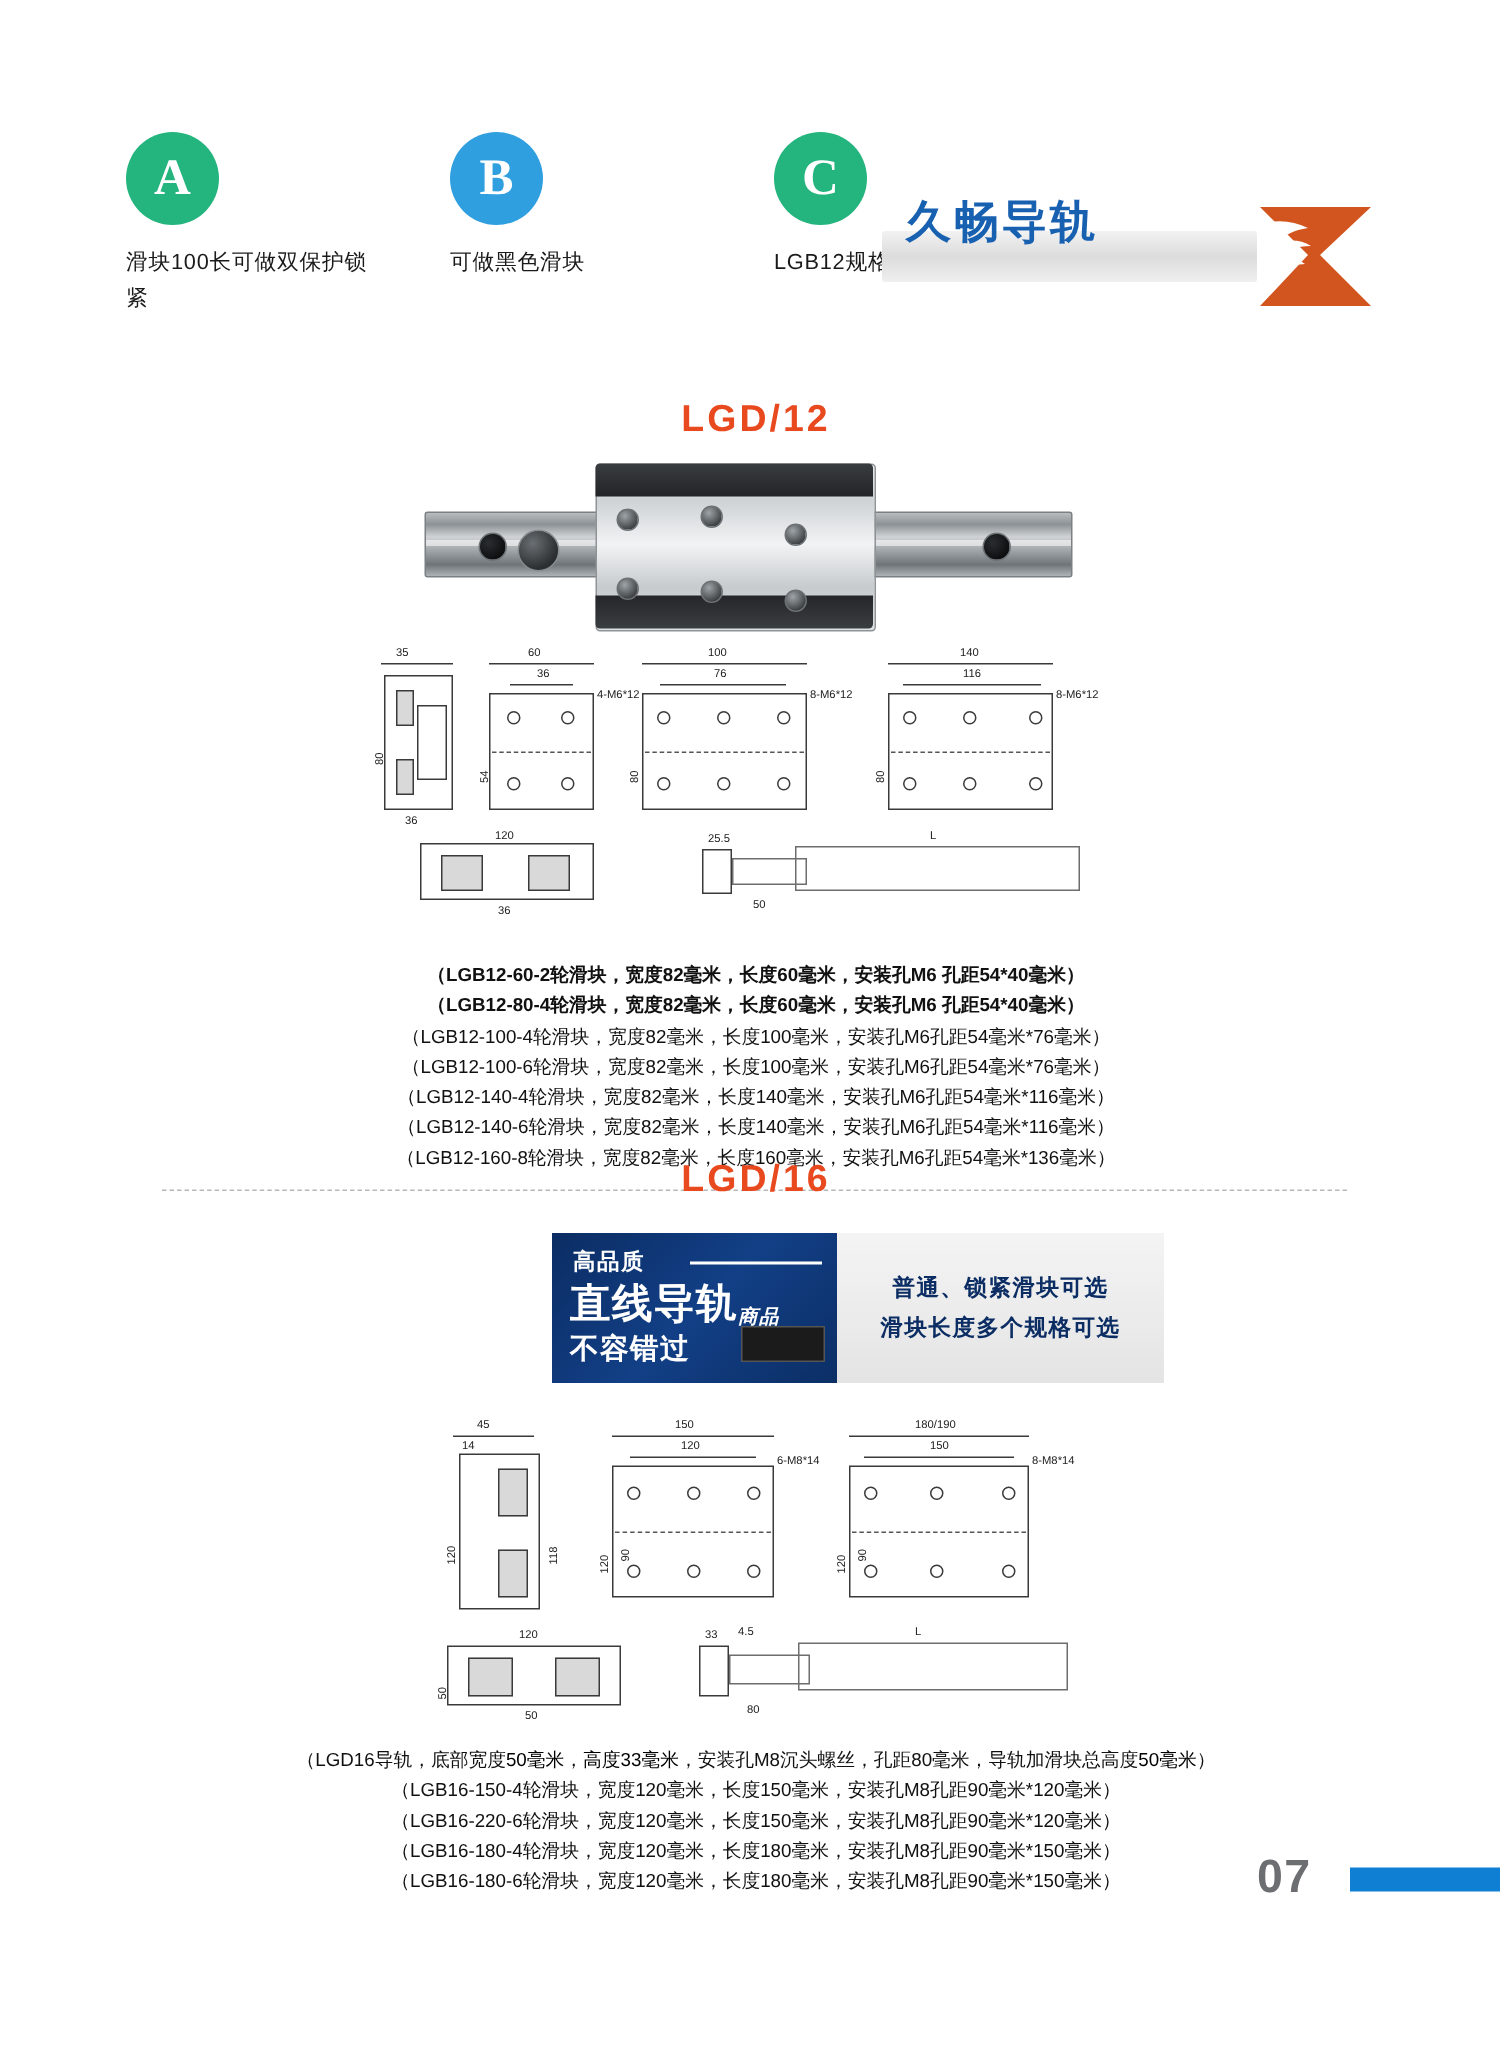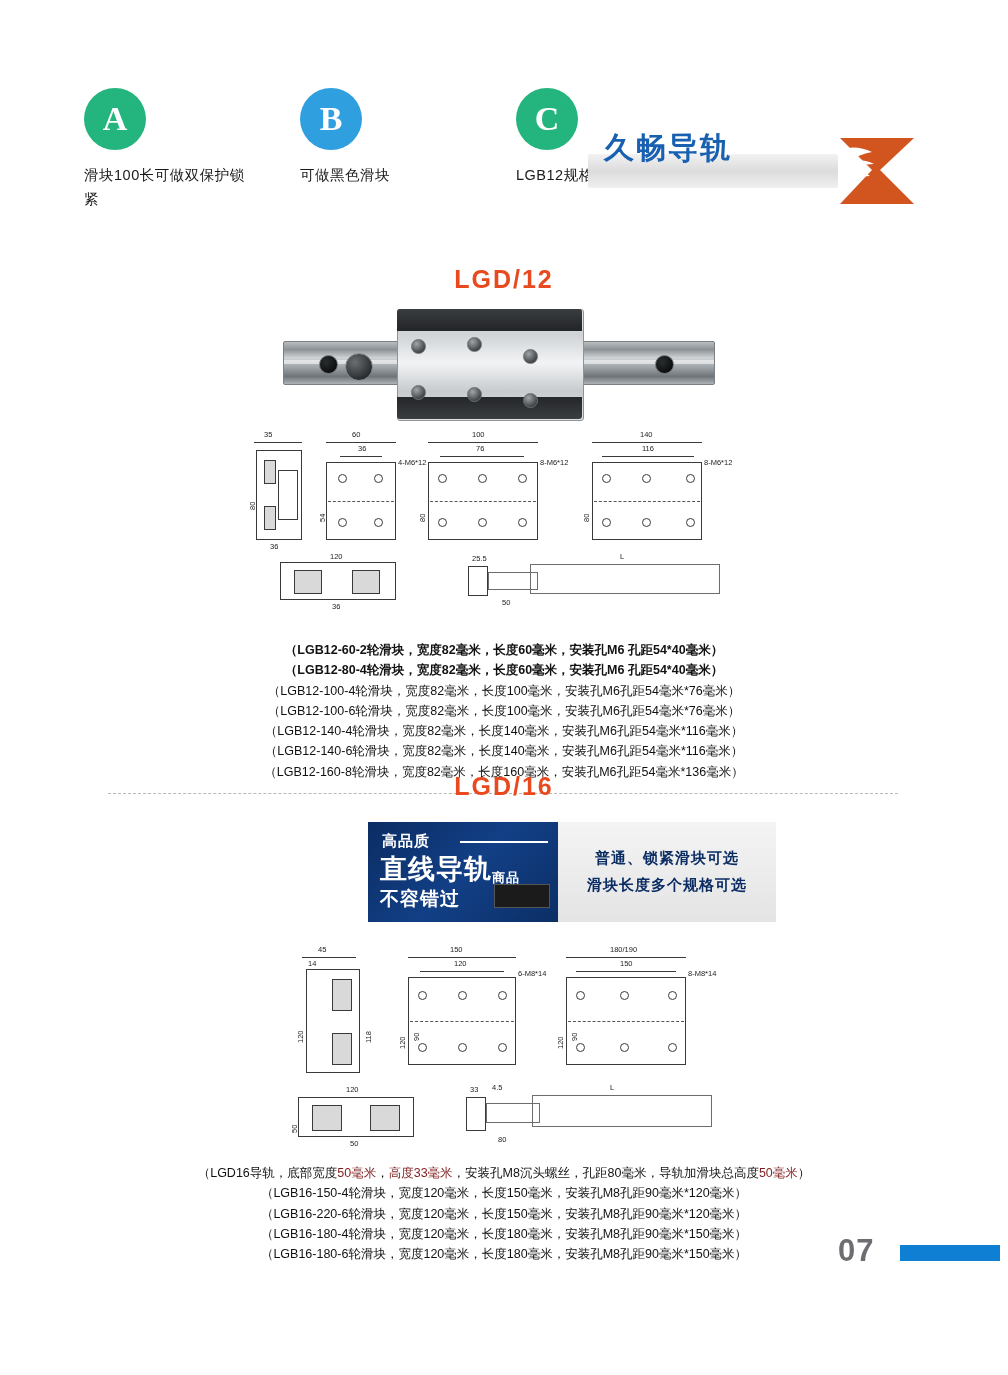--- a/index.html
+++ b/index.html
@@ -101,21 +101,21 @@
   .circ{position:absolute;border:1px solid #3a3a3a;border-radius:50%;box-sizing:border-box;}
   .fillgray{background:#d9d9d9;}
   .arrowline{position:absolute;height:1px;background:#3a3a3a;}
 
   
   .spec{
     position:absolute;width:100%;text-align:center;
     font-size:12.5px;line-height:1.62;color:#111;
     font-family:"Liberation Sans", sans-serif;
   }
-  .spec .hl{color:#7f1d1d;}
+  .spec .hl{color:#000000;}
   .spec .b{font-weight:bold;}
 
   
   .divider{
     position:absolute;left:108px;top:793px;width:790px;height:0;
     border-top:1px dashed #b8b8b8;
   }
 
   
   .banner{position:absolute;left:196px;top:822px;width:580px;height:100px;overflow:hidden;}
@@ -129,21 +129,21 @@
     font-family:"DejaVu Sans", sans-serif;
   }
   .bn-mid{
     position:absolute;left:172px;top:0;width:229px;height:100px;
     background:linear-gradient(135deg,#0b2d63 0%,#123f86 45%,#0a2a5c 100%);
     color:#fff;
   }
   .bn-mid .t1{position:absolute;left:14px;top:10px;font-size:15px;font-weight:bold;letter-spacing:1px;font-family:"DejaVu Sans",sans-serif;}
   .bn-mid .t1:after{content:"";position:absolute;left:78px;top:9px;width:88px;height:2px;background:#fff;}
   .bn-mid .t2{position:absolute;left:12px;top:29px;font-size:27px;font-weight:bold;letter-spacing:1px;font-family:"DejaVu Sans",sans-serif;}
-  .bn-mid .t2 small{font-size:13px;vertical-align:bottom;}
+  .bn-mid .t2 small{font-size:13px;vertical-align:bottom;font-style:italic;}
   .bn-mid .t3{position:absolute;left:12px;top:64px;font-size:19px;font-weight:bold;letter-spacing:1px;font-family:"DejaVu Sans",sans-serif;}
   .bn-mid .chip{position:absolute;left:126px;top:62px;width:54px;height:22px;background:#1b1b1b;border:1px solid #555;}
   .bn-right{
     position:absolute;left:362px;top:0;width:218px;height:100px;
     background:linear-gradient(180deg,#f4f4f4 0%,#e4e4e4 100%);
     display:flex;flex-direction:column;align-items:center;justify-content:center;gap:8px;
   }
   .bn-right span{
     font-size:15px;font-weight:bold;color:#0b2d63;letter-spacing:1px;
     font-family:"DejaVu Sans", sans-serif;

